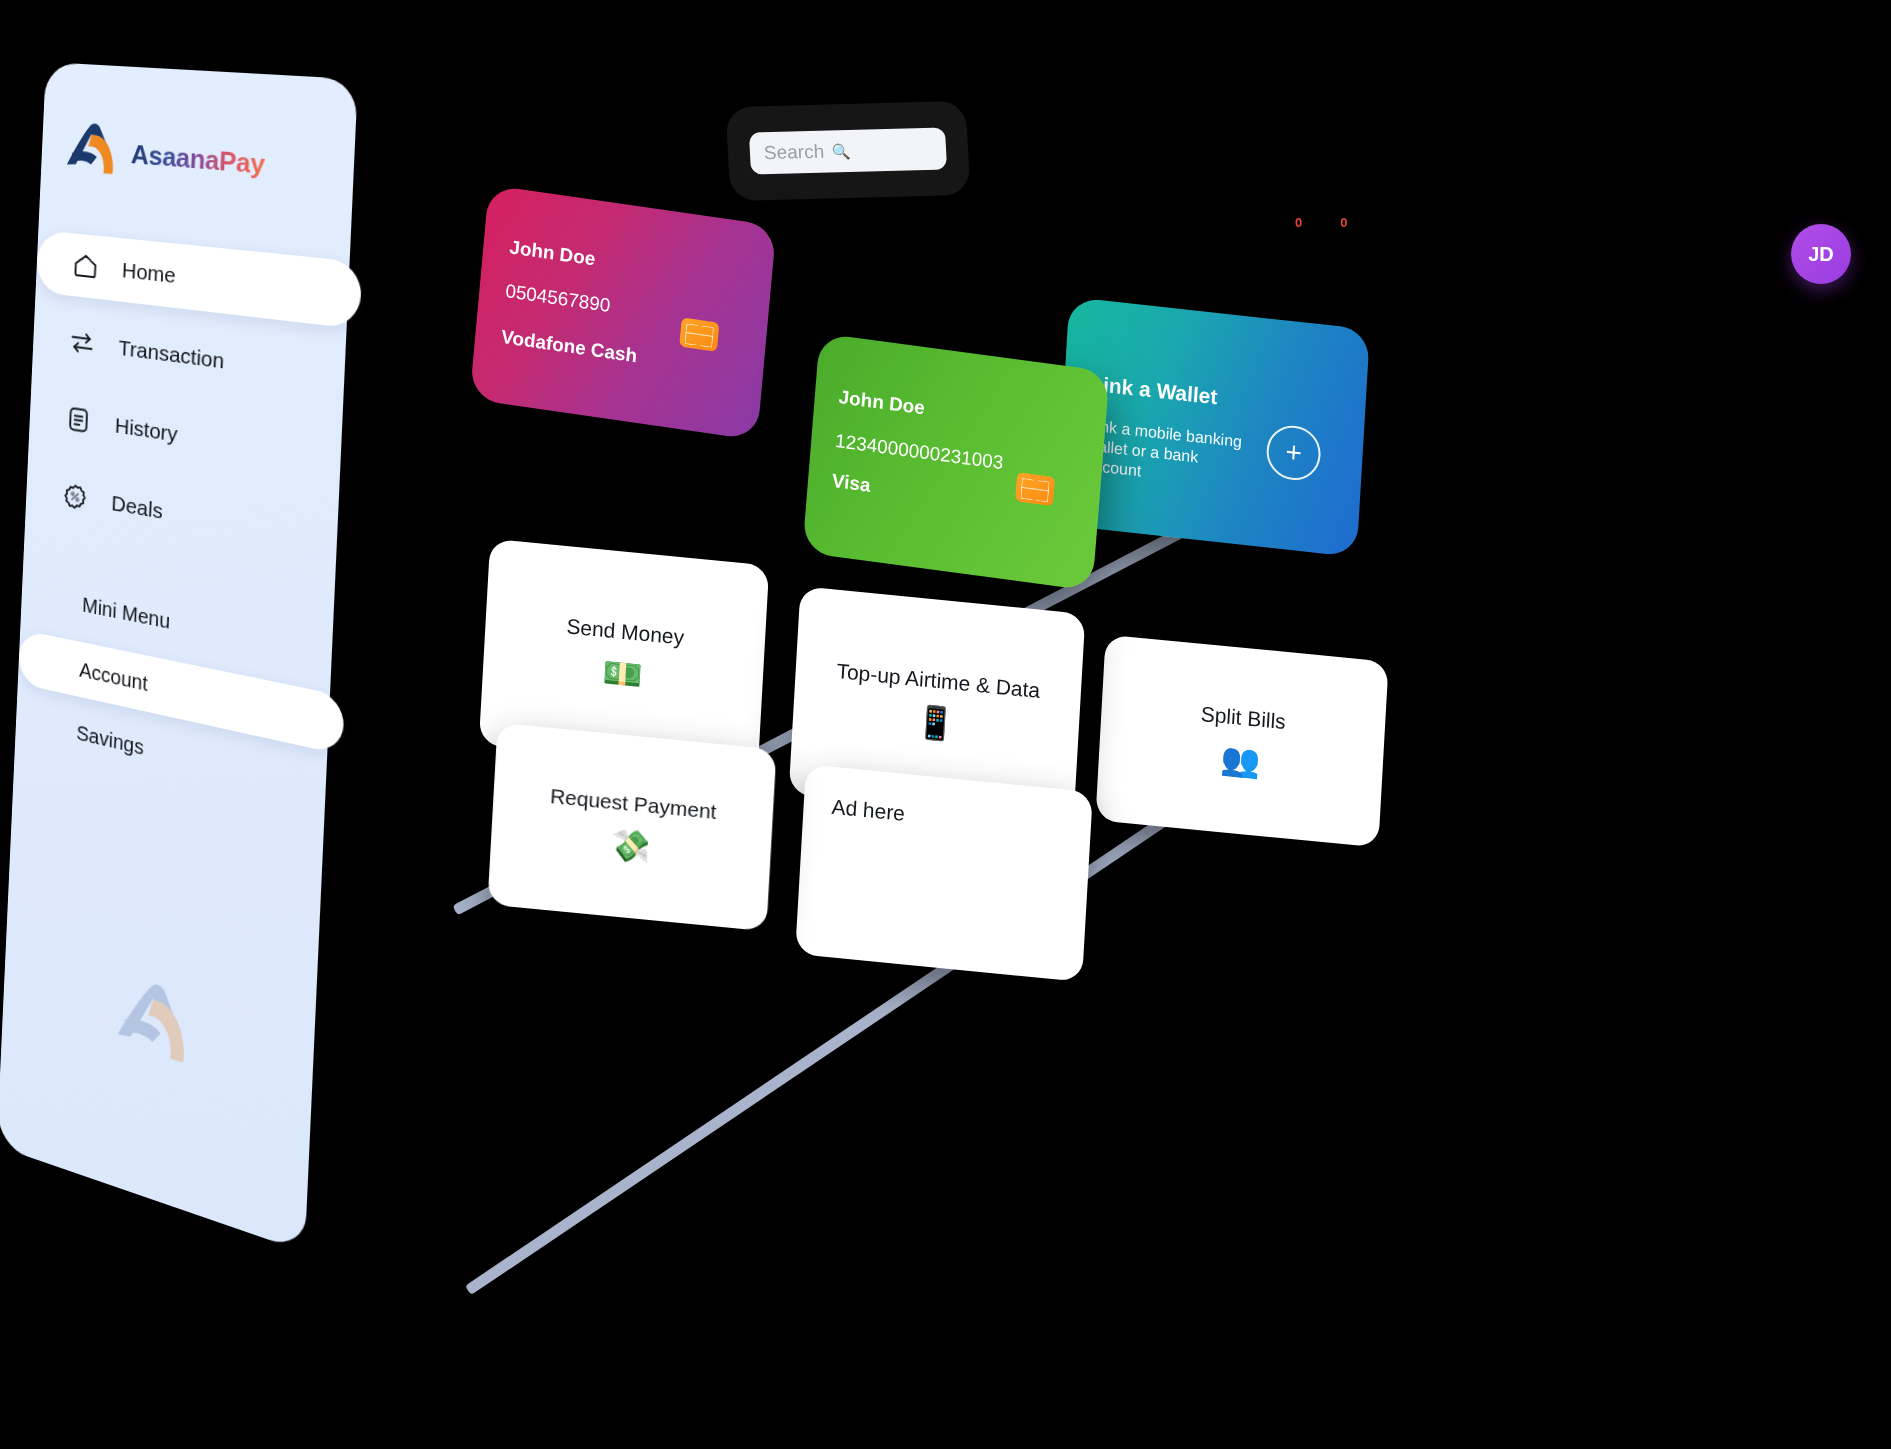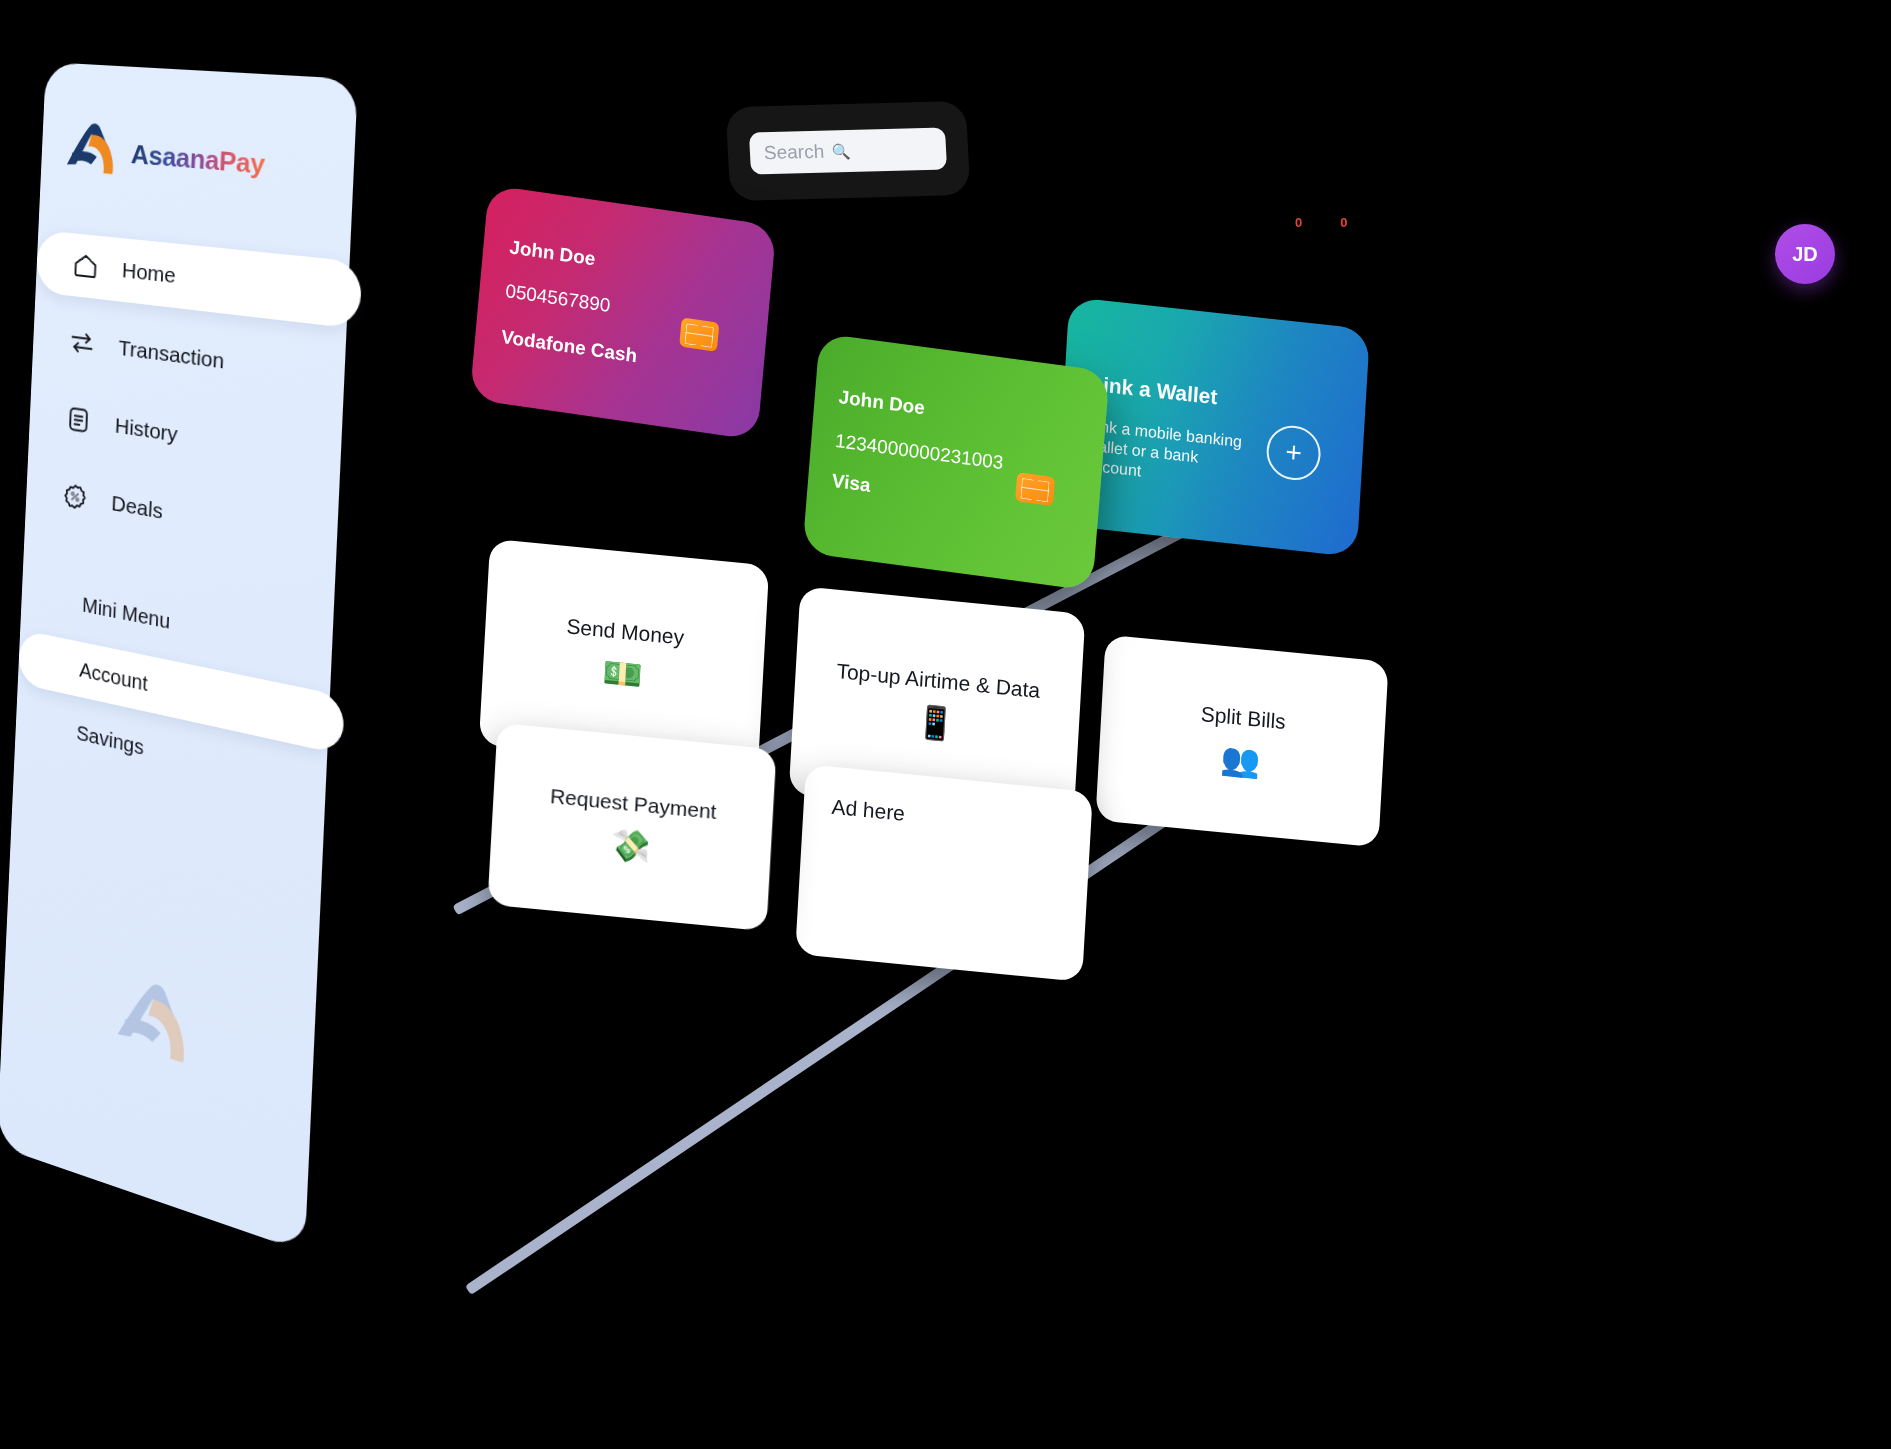--- a/index.html
+++ b/index.html
@@ -117,21 +117,21 @@
     border-radius: 11px;
     display: flex; align-items: center;
     padding: 0 14px;
     gap: 8px;
   }
   .search-ph { color: #9aa0ab; font-size: 19px; }
   .search-ico { font-size: 15px; line-height: 1; }
 
   
   .avatar {
-    position: absolute; right: 56px; top: 224px;
+    position: absolute; right: 40px; top: 224px;
     width: 60px; height: 60px; border-radius: 50%;
     background: linear-gradient(140deg, #b04de8 0%, #9a3ce0 100%);
     color: #fff; font-size: 20px; font-weight: 700;
     display: flex; align-items: center; justify-content: center;
     box-shadow: 0 6px 18px rgba(160,60,230,0.4);
   }
   .dot-marks { position: absolute; left: 1295px; top: 215px; display: flex; gap: 38px; }
   .dot-mark { color: #e2443a; font-size: 13px; font-weight: 700; }
 
   

